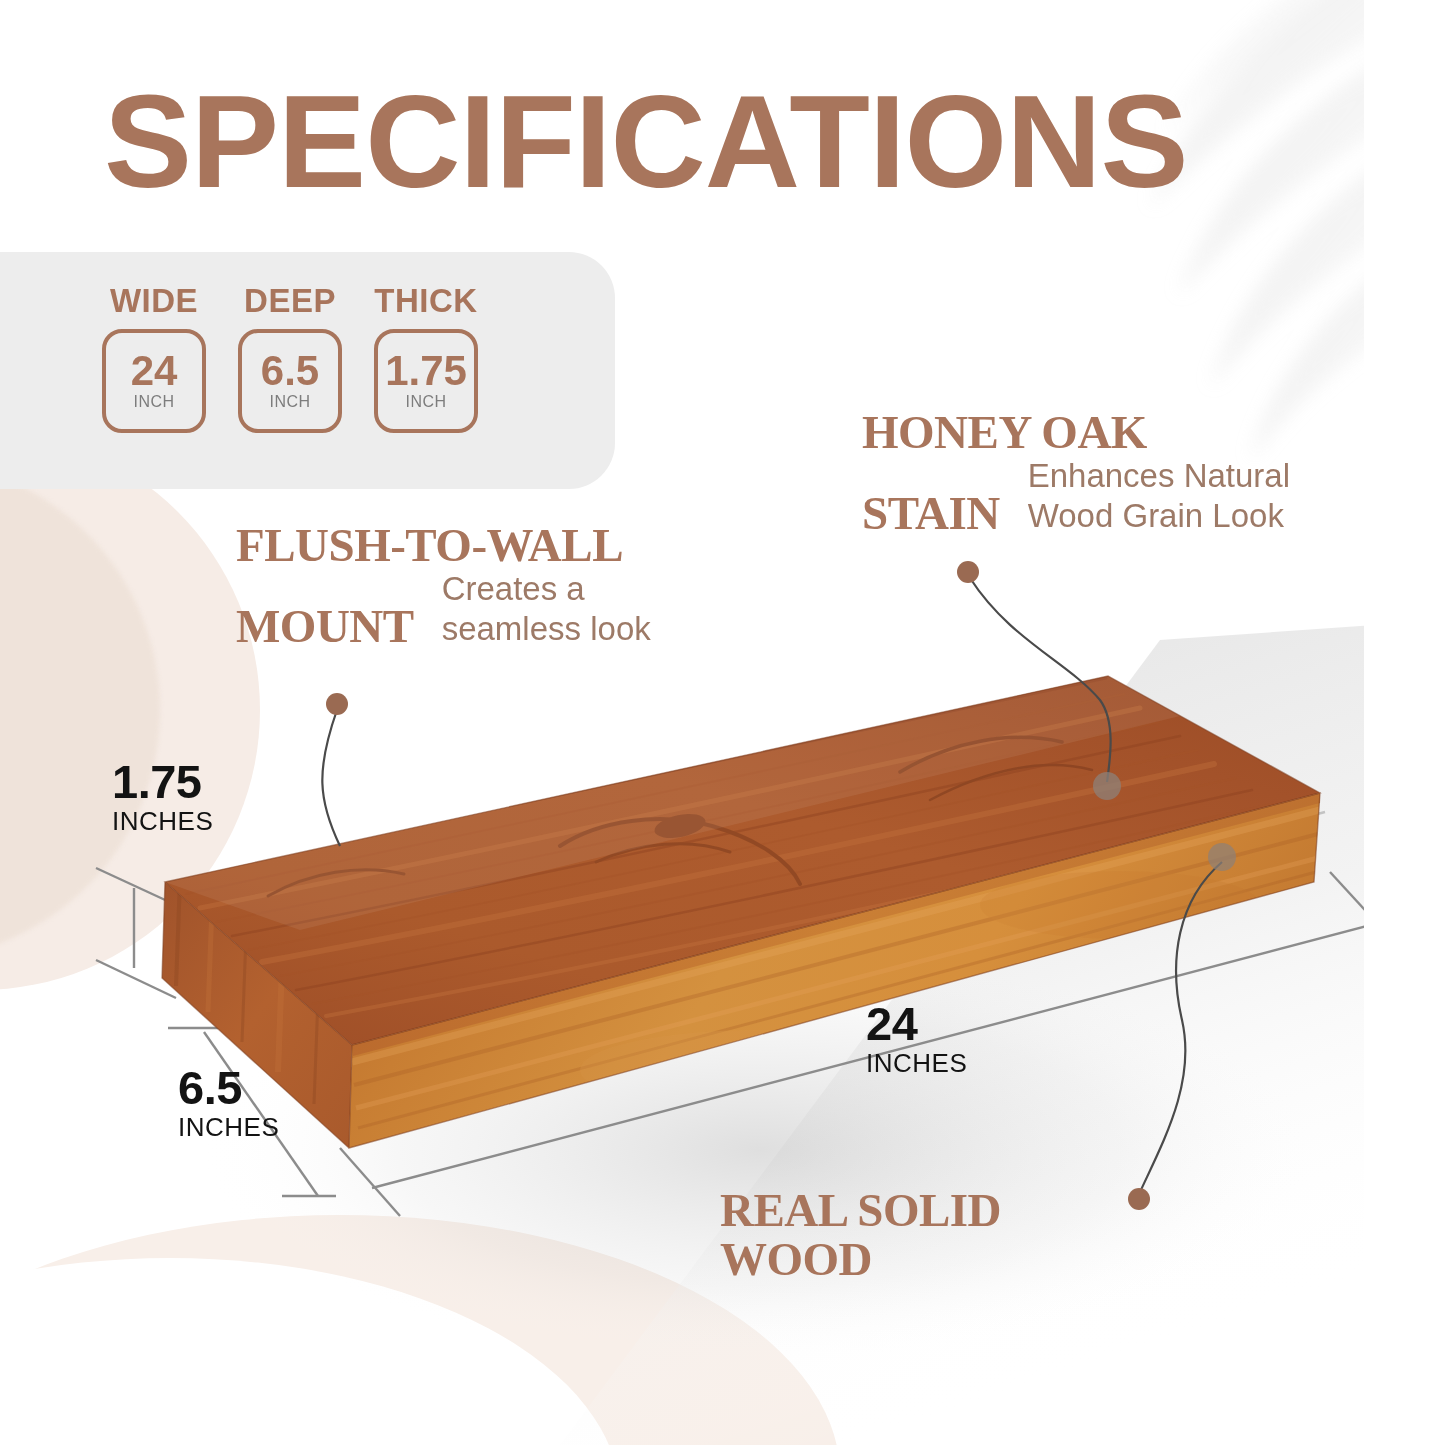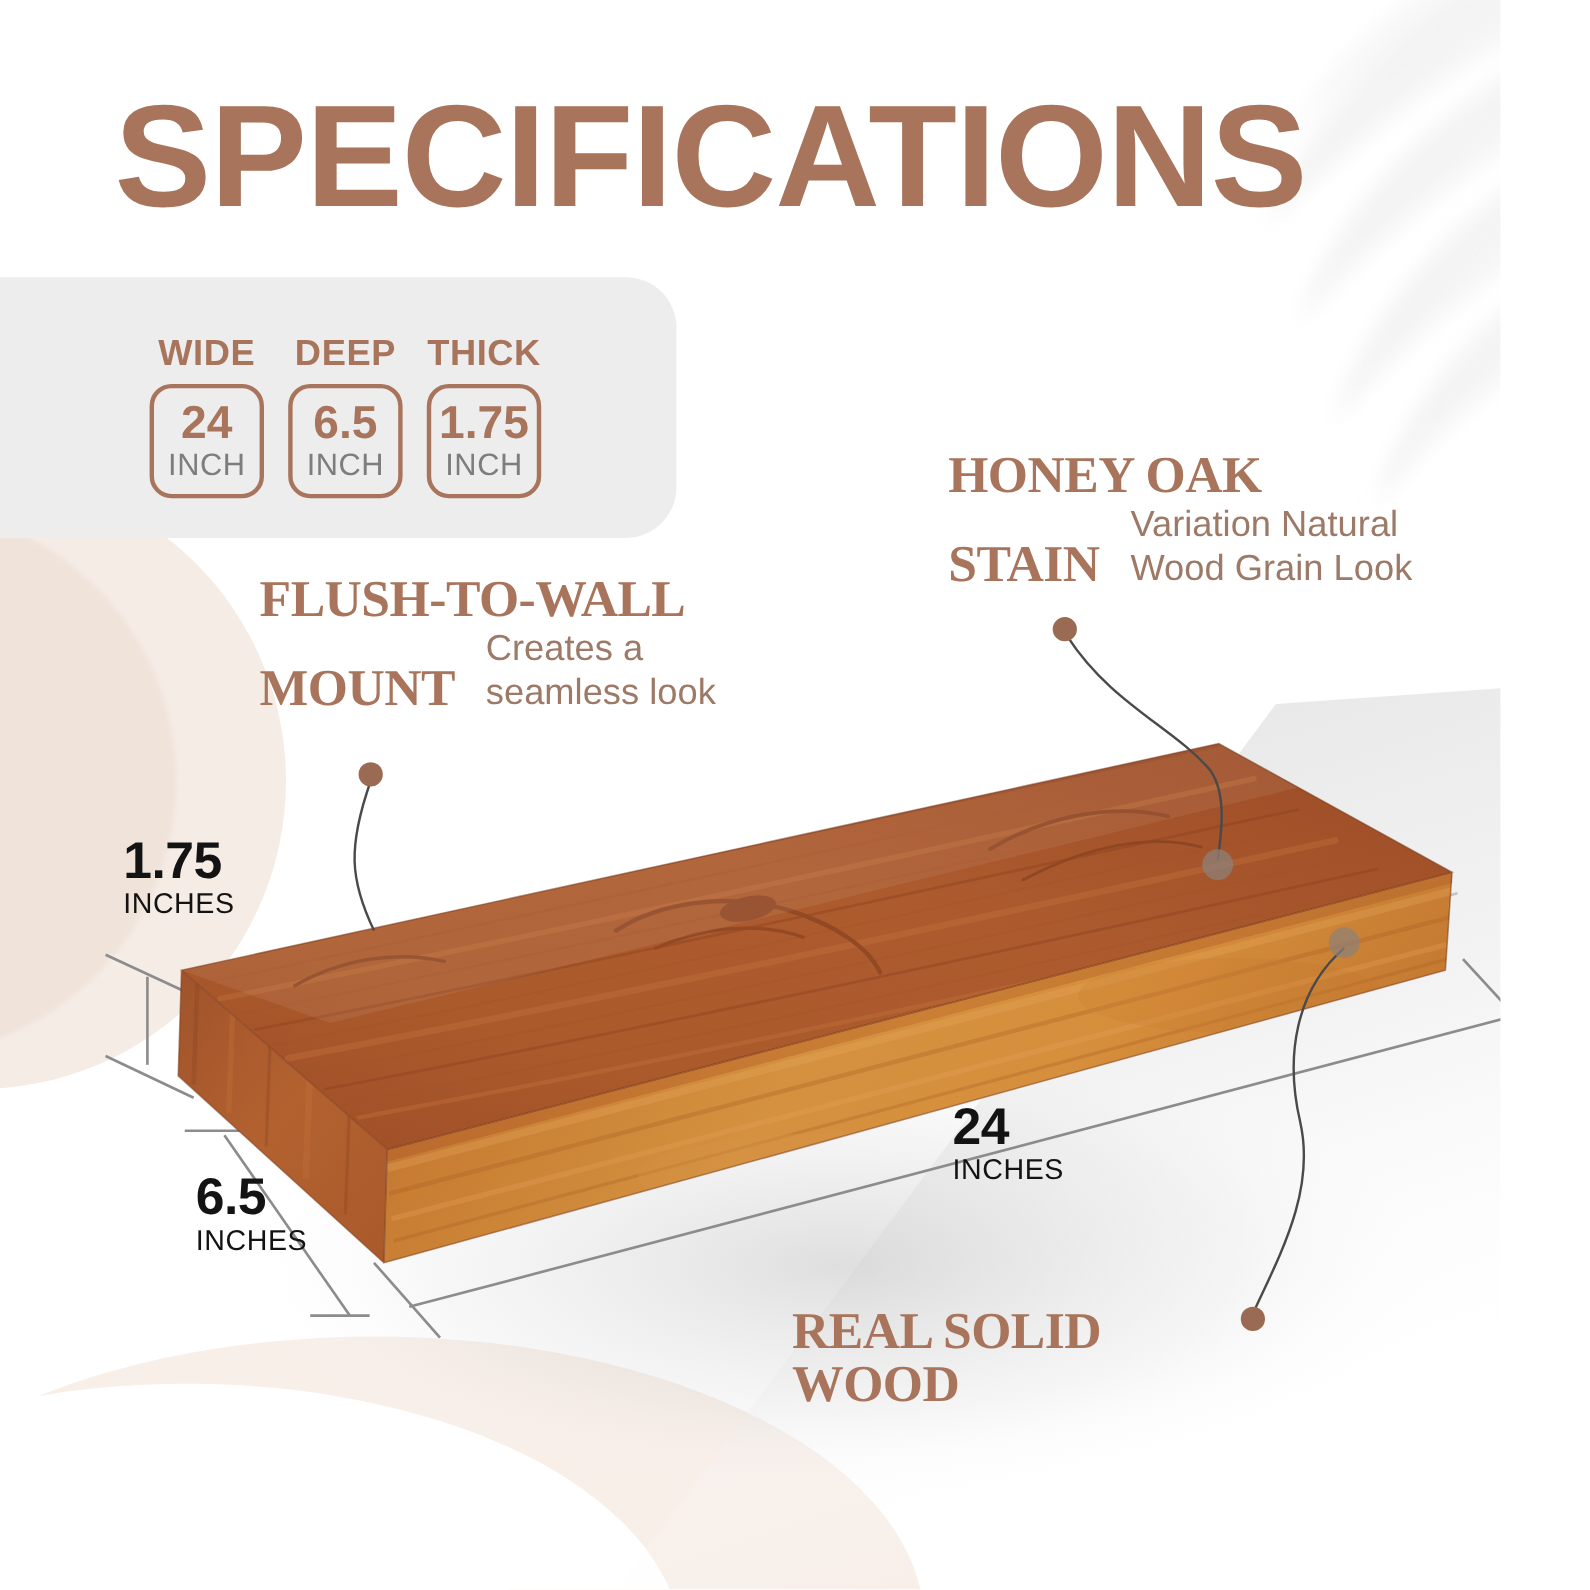--- a/index.html
+++ b/index.html
@@ -86,25 +86,24 @@
     position: absolute;
     left: -40px;
     top: 252px;
     width: 655px;
     height: 237px;
     background: #ededed;
     border-radius: 0 46px 46px 0;
   }
   .spec-row {
     position: absolute;
-    left: 176px;
+    left: 142px;
     top: 30px;
     display: flex;
-    gap: 22px;
-    margin-top: 20px;
+    gap: 32px;
   }
   .spec-item {
     display: flex;
     flex-direction: column;
     align-items: center;
   }
   .spec-label {
     font-size: 33px;
     font-weight: 700;
     color: #a8755c;
@@ -122,21 +121,21 @@
     justify-content: center;
     box-sizing: border-box;
   }
   .spec-value {
     font-size: 42px;
     font-weight: 700;
     color: #a8755c;
     line-height: 1;
   }
   .spec-unit {
-    font-size: 28px;
+    font-size: 16px;
     font-weight: 400;
     color: #7d7d7d;
     letter-spacing: .5px;
     line-height: 1.25;
   }
 
   
   .callout {
     position: absolute;
   }
@@ -406,21 +405,21 @@
       </div>
 
     </div>
   </div>
 
   <div class="callout" id="callout-honey">
     <div class="callout-head">HONEY OAK</div>
     <div class="callout-inline">
       <div class="callout-head">STAIN</div>
       <div>
-        <div class="callout-sub">Variation Natural</div>
+        <div class="callout-sub">Enhances Natural</div>
         <div class="callout-sub">Wood Grain Look</div>
       </div>
     </div>
   </div>
 
   <div class="callout" id="callout-flush">
     <div class="callout-head">FLUSH-TO-WALL</div>
     <div class="callout-inline">
       <div class="callout-head">MOUNT</div>
       <div>

